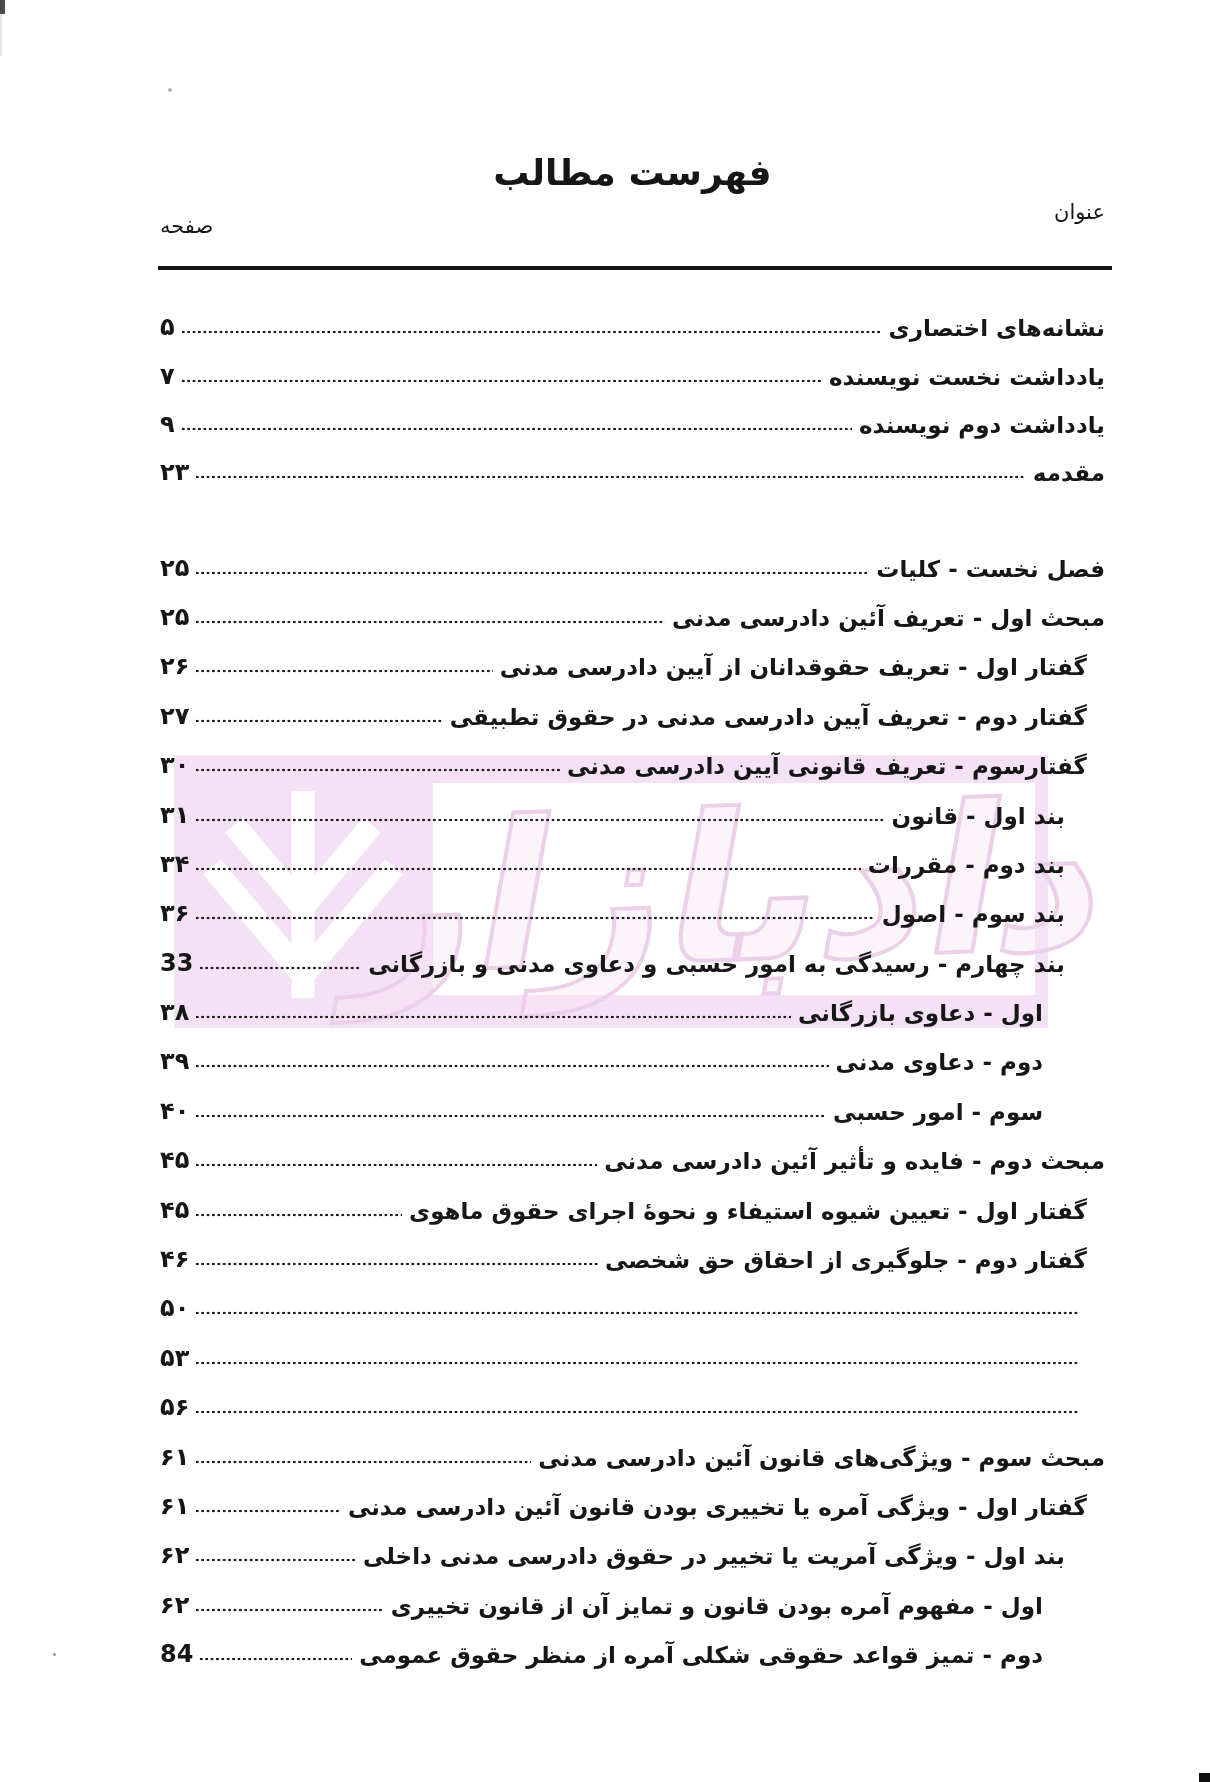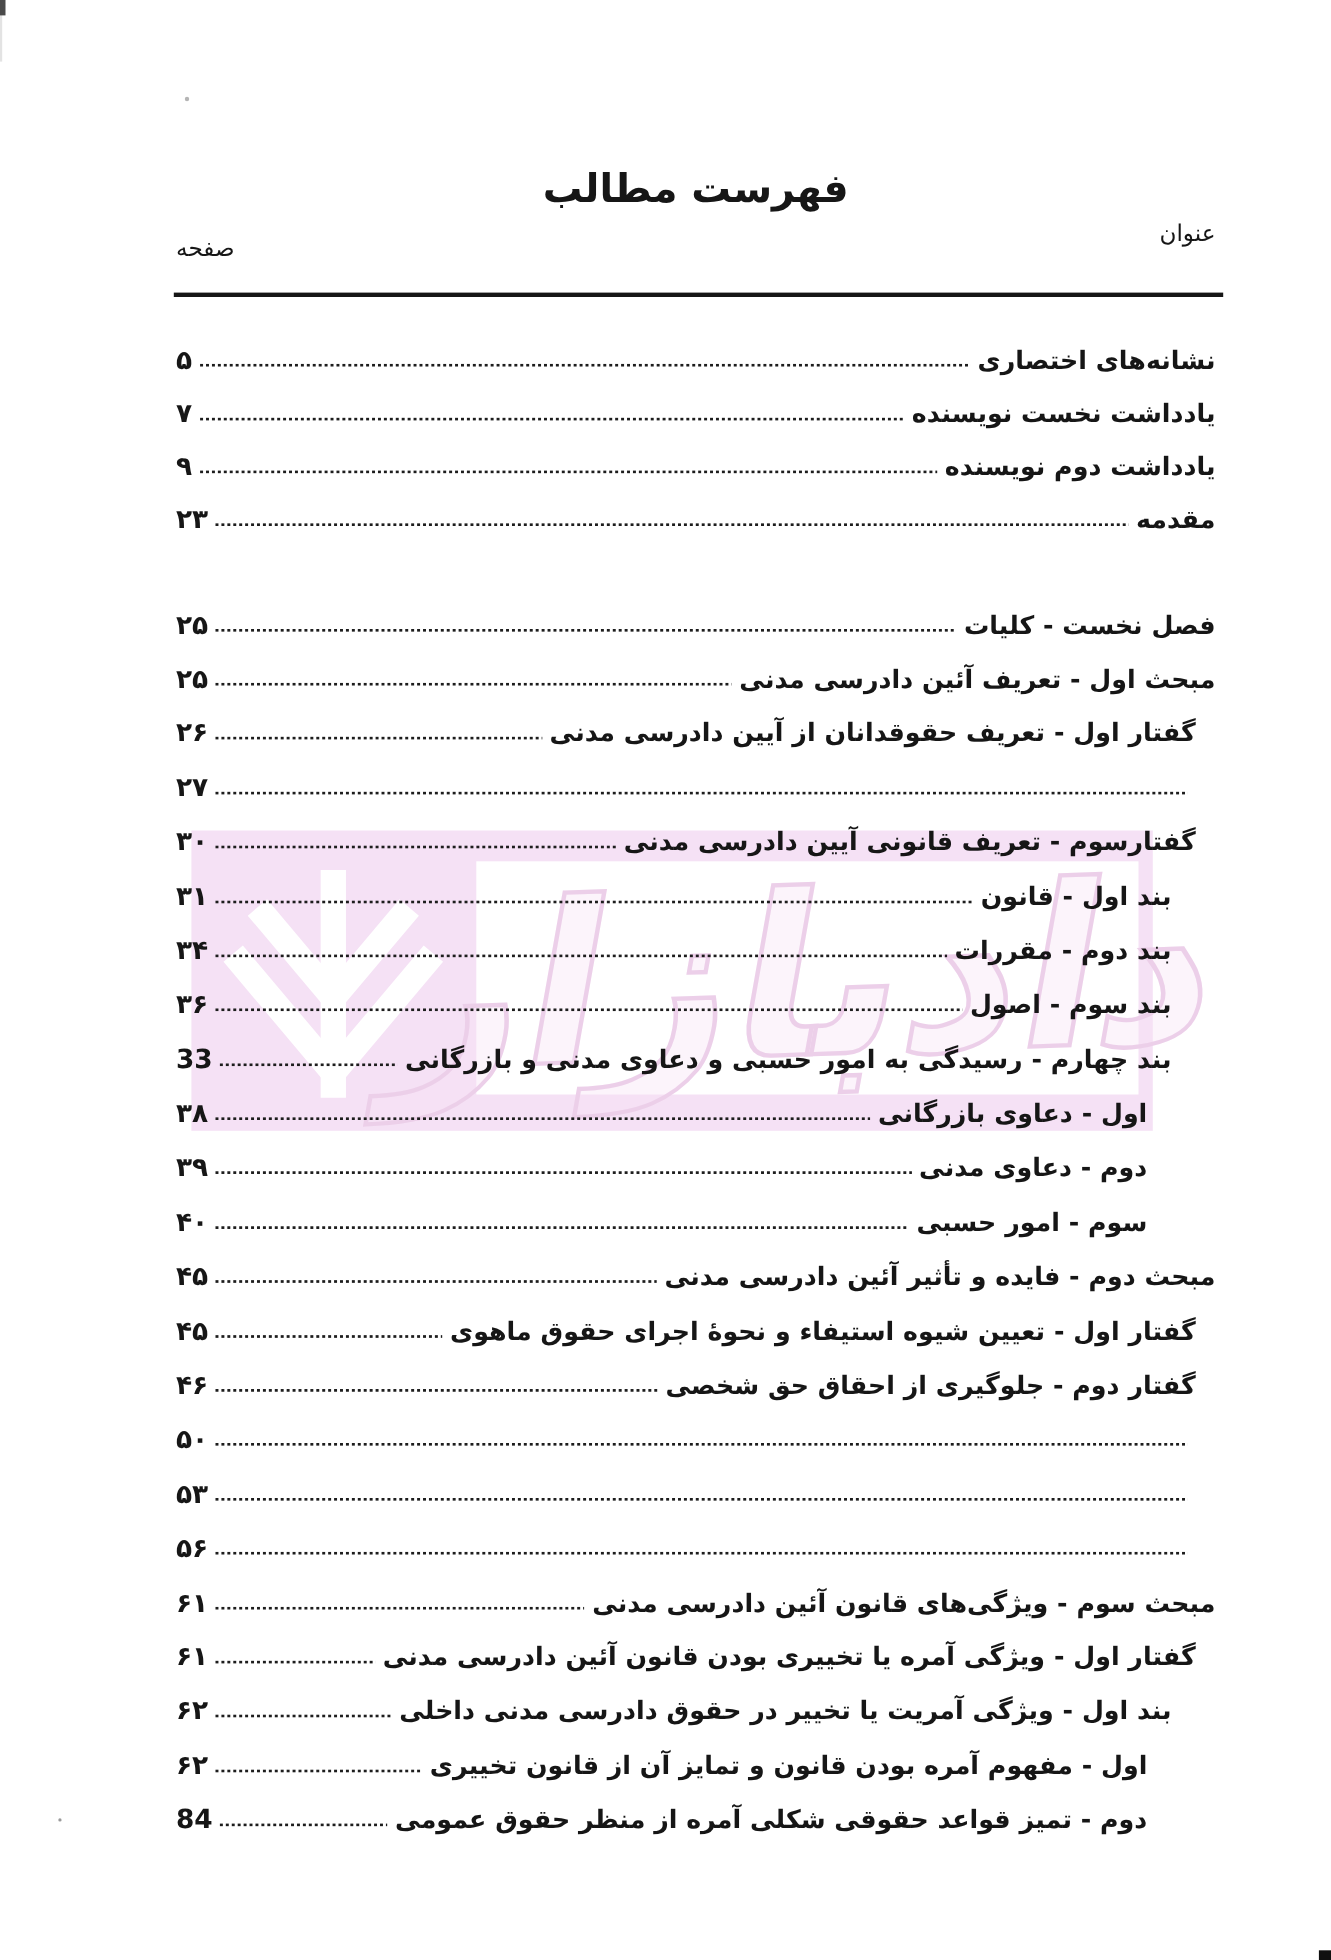--- a/index.html
+++ b/index.html
@@ -112,20 +112,21 @@
         <span class="entry-title">مبحث اول - تعریف آئین دادرسی مدنی</span>
         <span class="leader"></span>
         <span class="entry-page">۲۵</span>
       </div>
       <div class="toc-row lvl-1 body">
         <span class="entry-title">گفتار اول - تعریف حقوقدانان از آیین دادرسی مدنی</span>
         <span class="leader"></span>
         <span class="entry-page">۲۶</span>
       </div>
       <div class="toc-row lvl-1 body">
+        <span class="entry-title">گفتار دوم - تعریف آیین دادرسی مدنی در حقوق تطبیقی</span>
         <span class="leader"></span>
         <span class="entry-page">۲۷</span>
       </div>
       <div class="toc-row lvl-1 body">
         <span class="entry-title">گفتارسوم - تعریف قانونی آیین دادرسی مدنی</span>
         <span class="leader"></span>
         <span class="entry-page">۳۰</span>
       </div>
       <div class="toc-row lvl-2 body">
         <span class="entry-title">بند اول - قانون</span>

